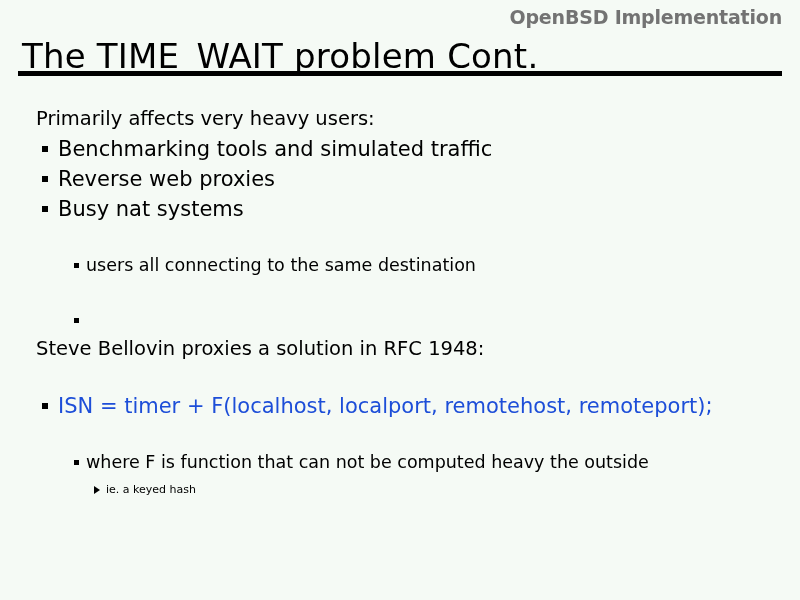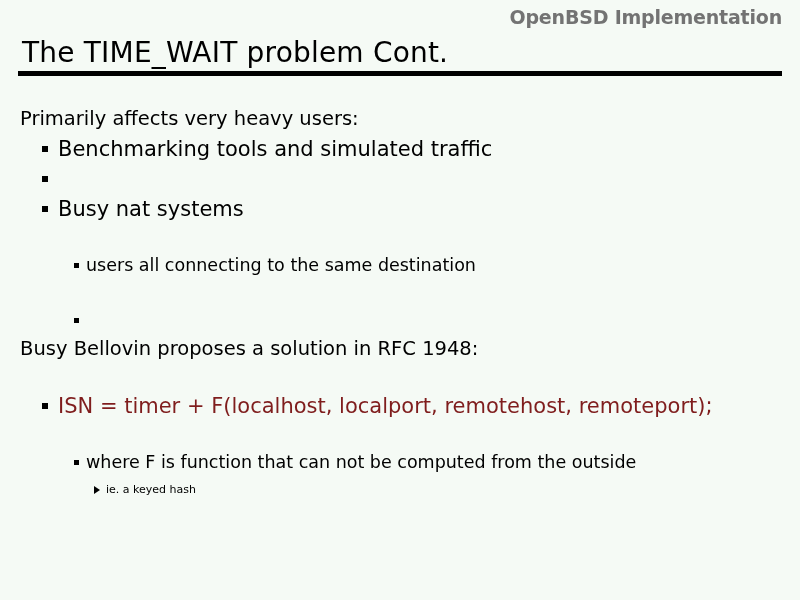--- a/index.html
+++ b/index.html
@@ -34,21 +34,21 @@
     letter-spacing: -0.2px;
     color: #737373;
     white-space: nowrap;
   }
 
   #title {
     position: absolute;
     top: 36px;
     left: 22px;
     font-family: "DejaVu Sans", sans-serif;
-    font-size: 28px;
+    font-size: 34px;
     font-weight: normal;
     letter-spacing: 0.2px;
     color: #000;
     white-space: nowrap;
   }
 
   #title-rule {
     position: absolute;
     top: 71px;
     left: 18px;
@@ -68,21 +68,21 @@
   .line {
     position: relative;
     display: block;
     white-space: nowrap;
     color: #000;
     font-family: "DejaVu Sans", sans-serif;
   }
 
   
   .lvl0 {
-    padding-left: 20px;
+    padding-left: 36px;
     font-size: 19.5px;
     line-height: 30px;
     height: 30px;
   }
 
   
   .lvl1 {
     padding-left: 58px;
     font-size: 21px;
     line-height: 30px;
@@ -126,21 +126,21 @@
     left: 94px;
     top: 10px;
     width: 0;
     height: 0;
     border-top: 4px solid transparent;
     border-bottom: 4px solid transparent;
     border-left: 6px solid #000;
     background: none;
   }
 
-  .blue { color: #7f1d1d; }
+  .blue { color: #1d4ed8; }
 
   .spacer-lg { height: 27px; }
   .spacer-md { height: 26px; }
 </style>
 </head>
 <body>
 
 <div id="slide">
 
   <div id="header-line">OpenBSD Implementation</div>
@@ -153,49 +153,50 @@
 
     <div class="line lvl0">Primarily affects very heavy users:</div>
 
     <div class="line lvl1">
       <span class="bullet"></span>
       <span>Benchmarking tools and simulated traffic</span>
     </div>
 
     <div class="line lvl1">
       <span class="bullet"></span>
+      <span>Reverse web proxies</span>
     </div>
 
     <div class="line lvl1">
       <span class="bullet"></span>
       <span>Busy nat systems</span>
     </div>
 
     <div class="line lvl2">
       <span class="bullet"></span>
       <span>users all connecting to the same destination</span>
     </div>
 
     <div class="line lvl2">
       <span class="bullet"></span>
       <span></span>
     </div>
 
-    <div class="line lvl0">Busy Bellovin proposes a solution in RFC 1948:</div>
+    <div class="line lvl0">Steve Bellovin proxies a solution in RFC 1948:</div>
 
     <div class="spacer-lg"></div>
 
     <div class="line lvl1">
       <span class="bullet"></span>
       <span class="blue">ISN = timer + F(localhost, localport, remotehost, remoteport);</span>
     </div>
 
     <div class="line lvl2">
       <span class="bullet"></span>
-      <span>where F is function that can not be computed from the outside</span>
+      <span>where F is function that can not be computed heavy the outside</span>
     </div>
 
     <div class="line lvl3">
       <span class="bullet"></span>
       <span>ie. a keyed hash</span>
     </div>
 
     <div class="spacer-md"></div>
 
 

